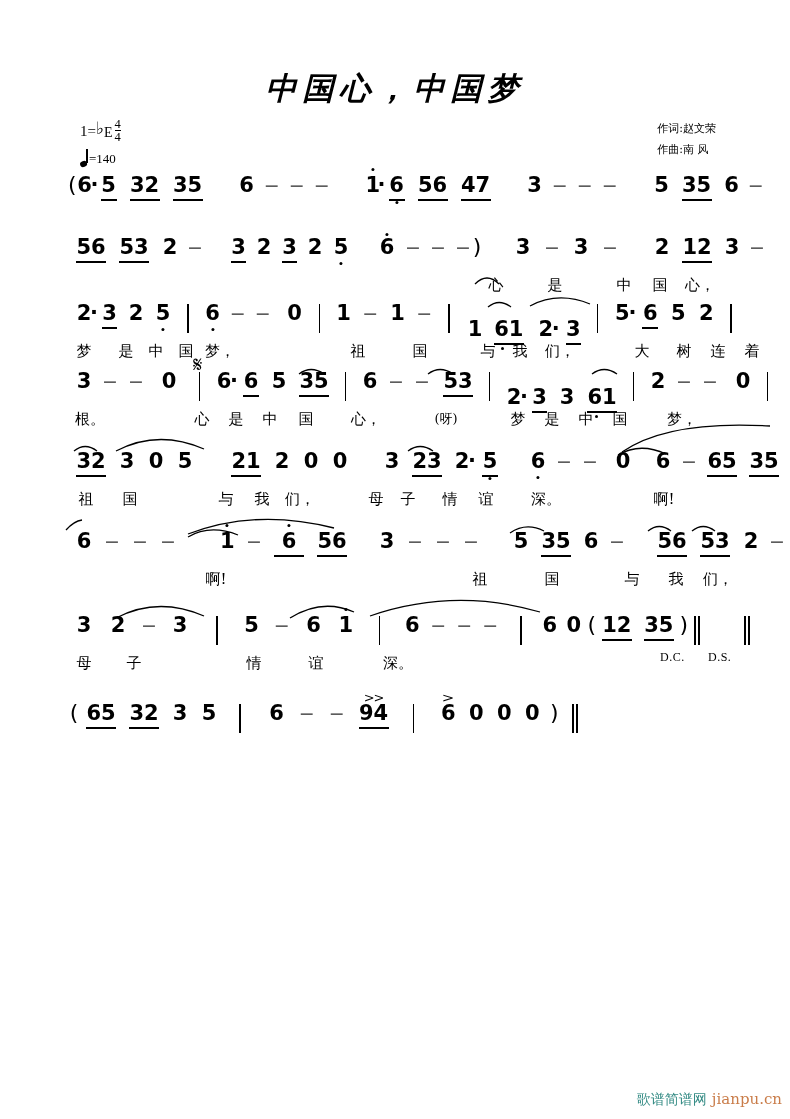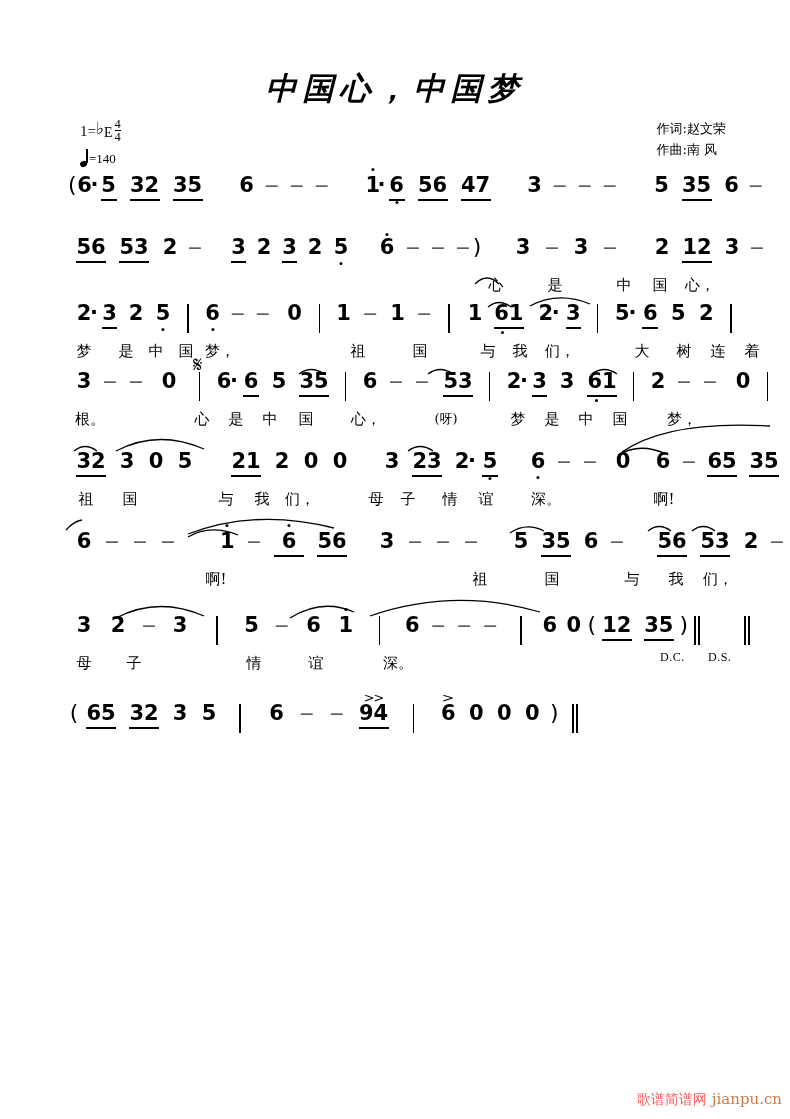--- a/index.html
+++ b/index.html
@@ -27,23 +27,23 @@
     font-weight: bold;
     font-style: italic;
     letter-spacing: 6px;
     font-family: "DejaVu Serif", serif;
   }
 
   
   .credits {
     position: absolute;
     top: 118px;
-    right: 64px;
+    right: 74px;
     text-align: left;
-    font-size: 13px;
+    font-size: 11px;
     line-height: 21px;
     font-family: "DejaVu Serif", serif;
   }
 
   
   .keyblock {
     position: absolute;
     top: 120px;
     left: 80px;
     font-size: 15px;
@@ -174,21 +174,21 @@
   }
   .oct-dn::after {
     content: "";
     position: absolute;
     left: 50%;
     transform: translateX(-50%);
     bottom: -5px;
     width: 3.2px; height: 3.2px;
     background: #000; border-radius: 50%;
   }
-  .grp { position: relative; display: inline-block; }
+  .grp { position: relative; display: inline-block; margin-top: 16px; }
   .grp .oct-dn-g::after {
     content: "";
     position: absolute;
     left: 25%;
     bottom: -7px;
     width: 3.2px; height: 3.2px;
     background: #000; border-radius: 50%;
   }
   
   .accent::before {
@@ -245,21 +245,21 @@
   
   .watermark {
     position: absolute;
     right: 8px;
     bottom: 10px;
     display: flex;
     align-items: baseline;
     gap: 5px;
     opacity: 0.85;
   }
-  .wm-cn { font-size: 14px; color: #ef4444; font-family: Liberation Mono, monospace; }
+  .wm-cn { font-size: 14px; color: #0f766e; font-family: Liberation Mono, monospace; }
   .wm-en { font-size: 15px; color: #c0662a; font-family: "DejaVu Serif", serif; }
 </style>
 </head>
 <body>
 
 <div class="title">中国心，中国梦</div>
 
 <div class="credits">
   <div>作词:赵文荣</div>
   <div>作曲:南  风</div>

